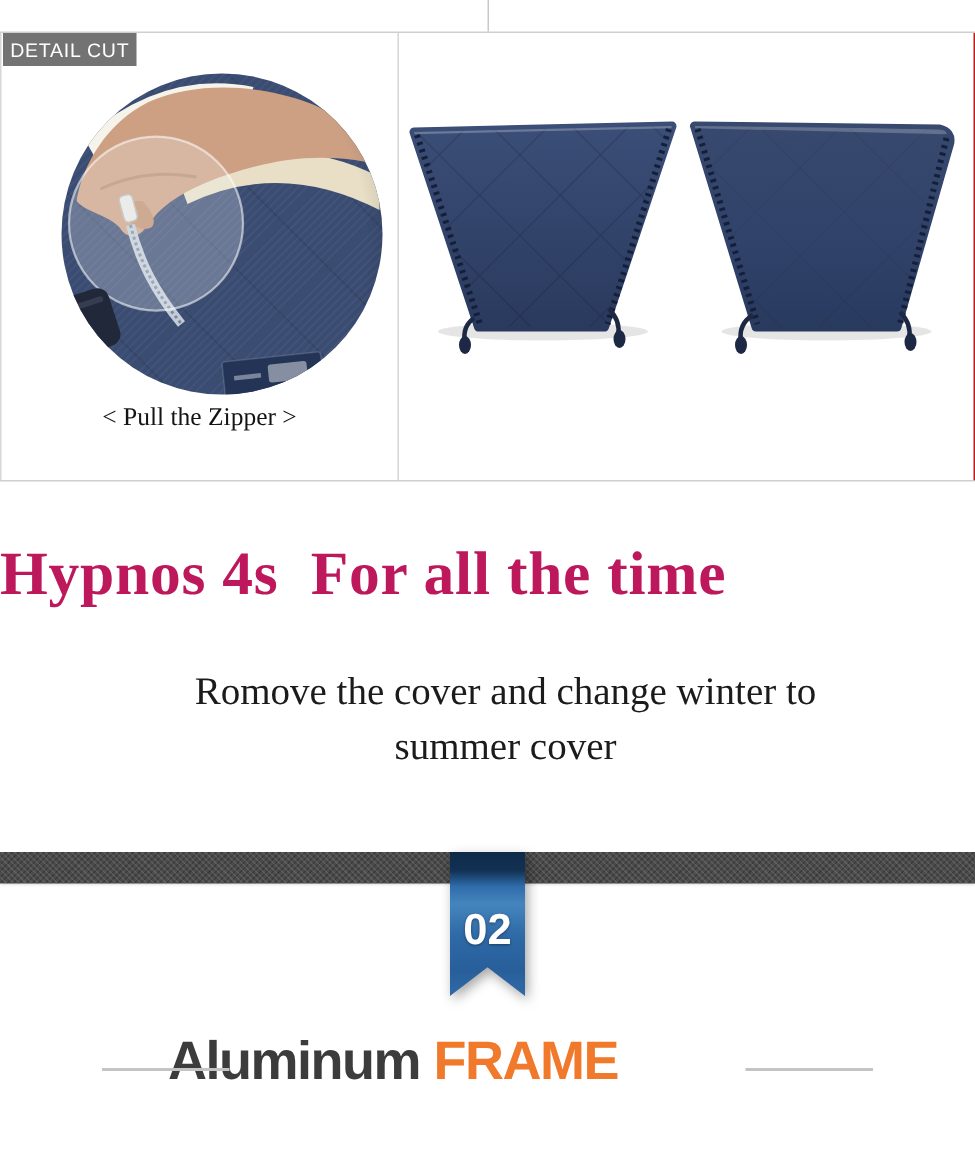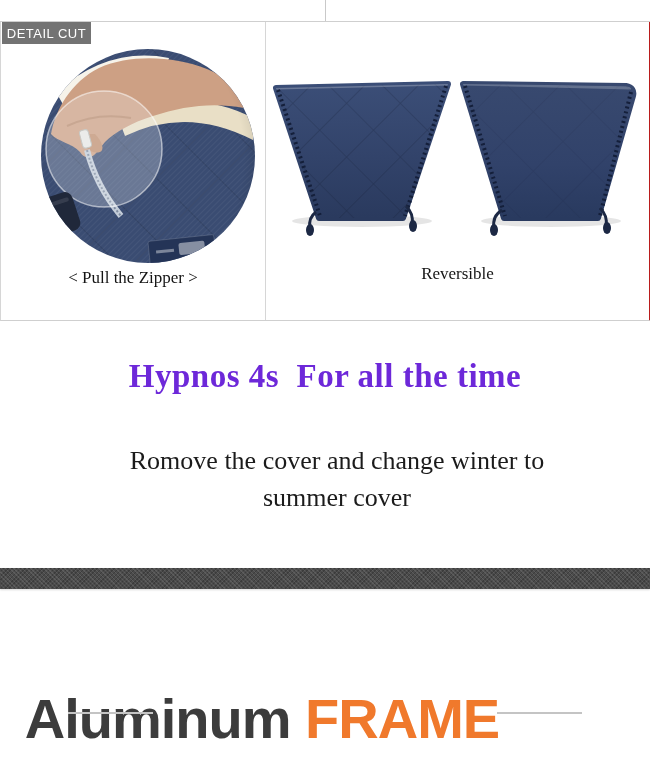--- a/index.html
+++ b/index.html
@@ -22,22 +22,22 @@
           border-bottom:1px solid #cfcfcf;display:flex;}
   .panel{position:relative;height:298px;}
   .panel-left{width:264px;border-right:1px solid #d6d6d6;}
   .panel-right{width:383px;}
   .panel svg{position:absolute;top:0;left:0;}
   .caption{position:absolute;width:100%;text-align:center;color:#141414;font-size:17px;}
   .caption-left{top:246px;}
   .caption-right{top:242px;}
 
   
-  .headline{position:absolute;top:358px;left:0;width:650px;margin:0;text-align:center;
-            font-size:33px;font-weight:bold;color:#6d28d9;white-space:pre;letter-spacing:.5px;}
+  .headline{position:absolute;top:358px;left:0;width:650px;margin:0;text-align:left;
+            font-size:41px;font-weight:bold;color:#be185d;white-space:pre;letter-spacing:.5px;}
   .subtitle{position:absolute;top:430px;left:0;width:650px;margin:12px;text-align:center;
             font-size:26px;color:#1b1b1b;line-height:37px;}
 
   
   .stripe-bar{position:absolute;top:568px;left:0;width:650px;height:21px;background-color:#4b4b4b;
       background-image:
         repeating-linear-gradient(45deg, rgba(255,255,255,.10) 0 1px, rgba(0,0,0,0) 1px 3px),
         repeating-linear-gradient(-45deg, rgba(0,0,0,.20) 0 1px, rgba(0,0,0,0) 1px 3px);
       box-shadow:0 1px 2px rgba(0,0,0,.15);z-index:1;}
 
@@ -47,21 +47,21 @@
   .ribbon{width:50px;height:96px;
       clip-path:polygon(0 0,100% 0,100% 100%,50% 80%,0 100%);
       background:linear-gradient(180deg,#0e2a49 0%,#123153 13%,#2f6dab 24%,#4585bd 36%,
                  #2e6aa6 58%,#285f9b 82%,#2f6aa6 100%);}
   .ribbon-num{position:absolute;top:36px;left:0;width:50px;text-align:center;color:#ffffff;
       font-family:"Liberation Sans",sans-serif;font-weight:bold;font-size:29px;
       text-shadow:0 1px 2px rgba(0,0,0,.4);}
 
   
   .section-title{position:absolute;top:686px;left:0;width:524px;text-align:center;
-      font-family:"Liberation Sans",sans-serif;font-weight:bold;font-size:56px;
+      font-family:"Liberation Sans",sans-serif;font-weight:bold;font-size:36px;
       letter-spacing:-1px;white-space:pre;}
   .word-dark{color:#3c3c3c;}
   .word-accent{color:#f0792c;}
   .dash{position:absolute;top:712px;width:85px;height:2px;background:#c4c4c4;}
   .dash-left{left:68px;}
   .dash-right{left:497px;}
 </style>
 </head>
 <body>
 
@@ -176,29 +176,32 @@
             <path d="M197,62 L365,66" stroke="rgba(255,255,255,.22)" stroke-width="3" fill="none"></path>
           </g>
           <path d="M199,64 L239,194" stroke="#141f3a" stroke-width="4" fill="none" stroke-dasharray="2 3"></path>
           <path d="M365,70 L334,194" stroke="#141f3a" stroke-width="4" fill="none" stroke-dasharray="2 3"></path>
           <path d="M236,188 q-10,6 -8,18" stroke="#1c2844" stroke-width="3" fill="none"></path>
           <ellipse cx="228" cy="208" rx="4" ry="6" fill="#1c2844"></ellipse>
           <path d="M334,186 q8,8 6,18" stroke="#1c2844" stroke-width="3" fill="none"></path>
           <ellipse cx="341" cy="206" rx="4" ry="6" fill="#1c2844"></ellipse>
         </g>
       </svg>
-      <div class="caption caption-right">Reversible</div>
     </div>
 
   </div>
 
   <h1 class="headline">Hypnos 4s  For all the time</h1>
 
   <p class="subtitle"><span>Romove the cover and change winter to</span><br><span>summer cover</span></p>
 
   <div class="stripe-bar"></div>
 
+  <div class="ribbon-wrap">
+    <div class="ribbon"></div>
+    <span class="ribbon-num">02</span>
+  </div>
 
   <div class="section-title"><span class="word-dark">Aluminum </span><span class="word-accent">FRAME</span></div>
   <div class="dash dash-left"></div>
   <div class="dash dash-right"></div>
 
 </div>
 
 </body></html>

